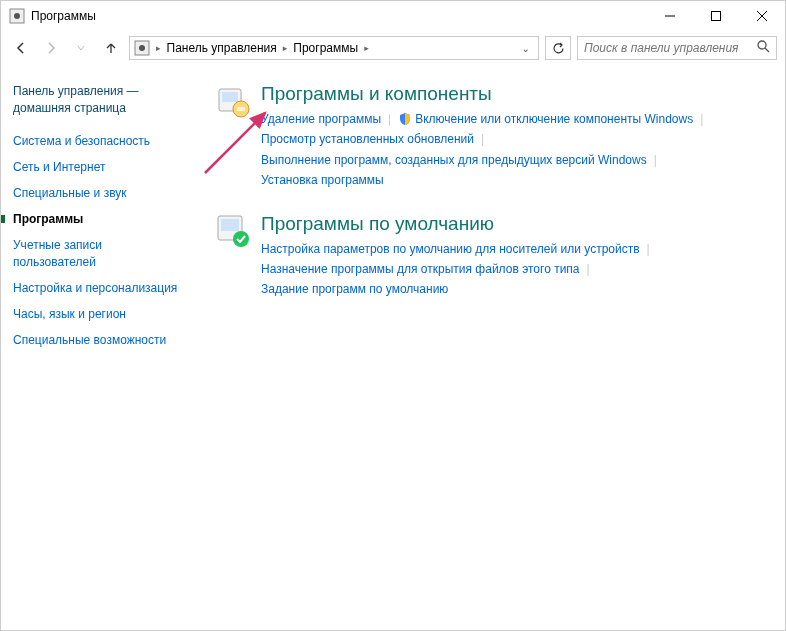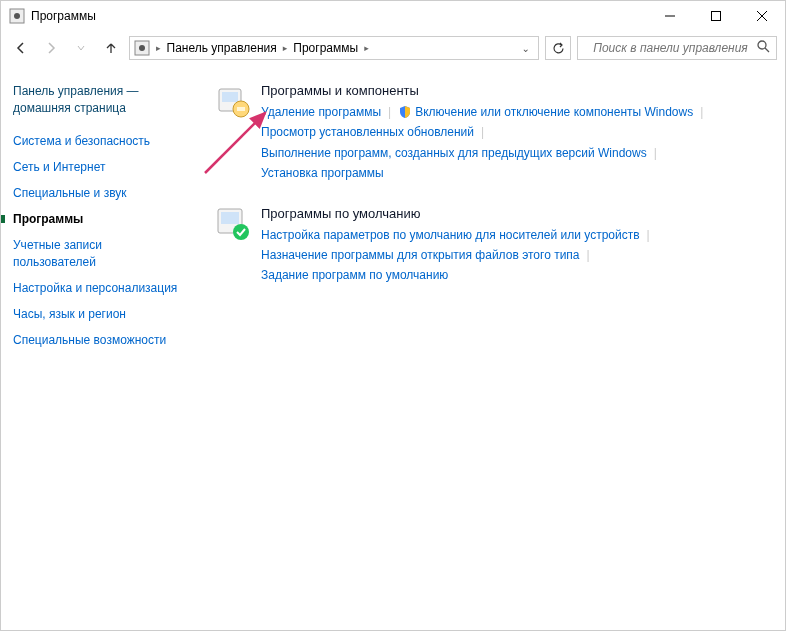--- a/index.html
+++ b/index.html
@@ -68,21 +68,20 @@
 .searchbox {
   width: 200px; height: 24px;
   border: 1px solid #ccc;
   display: flex; align-items: center;
   padding: 0 6px;
 }
 .searchbox input {
   border: none; outline: none; flex: 1;
   font-size: 12px; font-style: italic; color: #888;
   background: transparent;
-  text-align: center;
 }
 .searchbox .sicon { color:#555; }
 .content {
   display: flex;
   padding: 18px 12px 0 12px;
 }
 .sidebar {
   width: 180px;
   padding-right: 8px;
 }
@@ -122,22 +121,22 @@
   gap: 10px;
   margin-bottom: 4px;
 }
 .secicon {
   width: 36px; height: 36px;
   flex-shrink: 0;
   display:flex; align-items:center; justify-content:center;
 }
 .secbody { flex: 1; }
 .sectitle {
-  color: #0f172a;
-  font-size: 13px;
+  color: #0f766e;
+  font-size: 19px;
   margin-bottom: 4px;
   cursor: pointer;
 }
 .linkrow {
   display: flex;
   flex-wrap: wrap;
   align-items: center;
   gap: 0;
   line-height: 1.7;
 }

